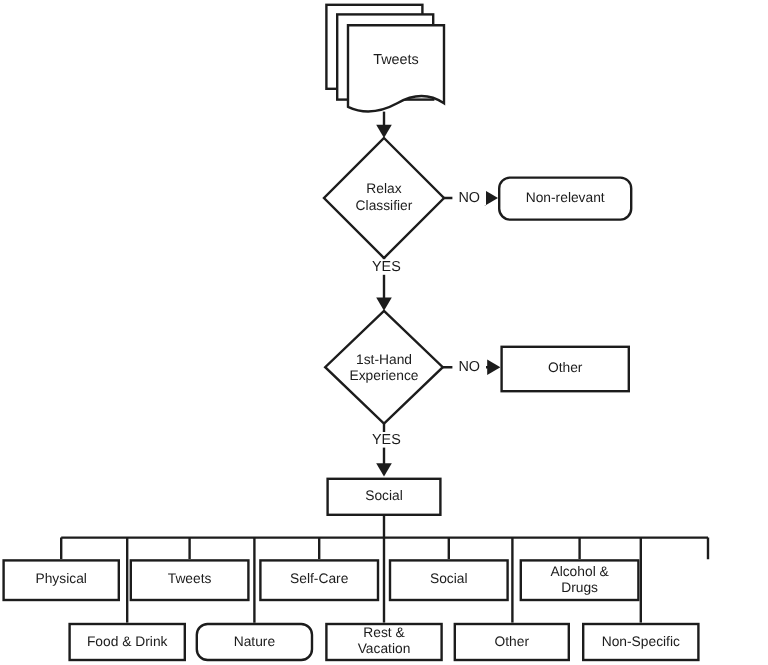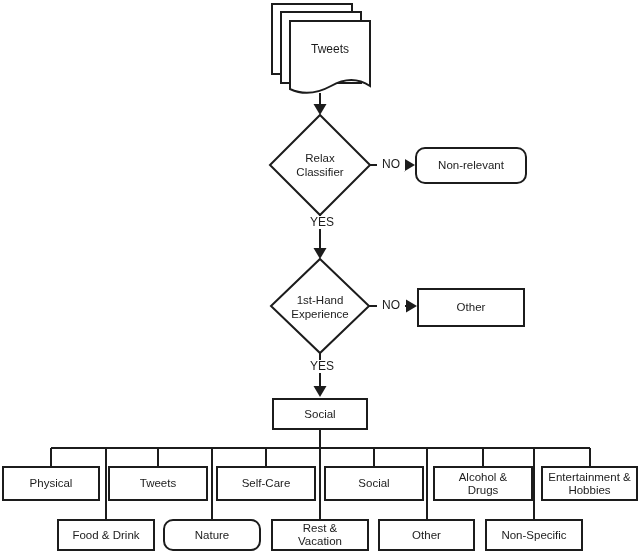--- a/index.html
+++ b/index.html
@@ -99,23 +99,20 @@
     </div>
   <div class="node" style="left:216px;top:466px;width:100px;height:35px;">
       <span>Self-Care</span>
     </div>
   <div class="node" style="left:324px;top:466px;width:100px;height:35px;">
       <span>Social</span>
     </div>
   <div class="node" style="left:433px;top:466px;width:100px;height:35px;">
       <span class="narrow60">Alcohol &amp; Drugs</span>
     </div>
-  <div class="node" style="left:541px;top:466px;width:97px;height:35px;">
-      <span class="narrow82">Entertainment &amp; Hobbies</span>
-    </div>
 
   <div class="node" style="left:57px;top:519px;width:98px;height:32px;">
       <span>Food &amp; Drink</span>
     </div>
   <div class="node" style="left:163px;top:519px;width:98px;height:32px;border-radius:10px;">
       <span>Nature</span>
     </div>
   <div class="node" style="left:271px;top:519px;width:98px;height:32px;">
       <span class="narrow52">Rest &amp; Vacation</span>
     </div>

